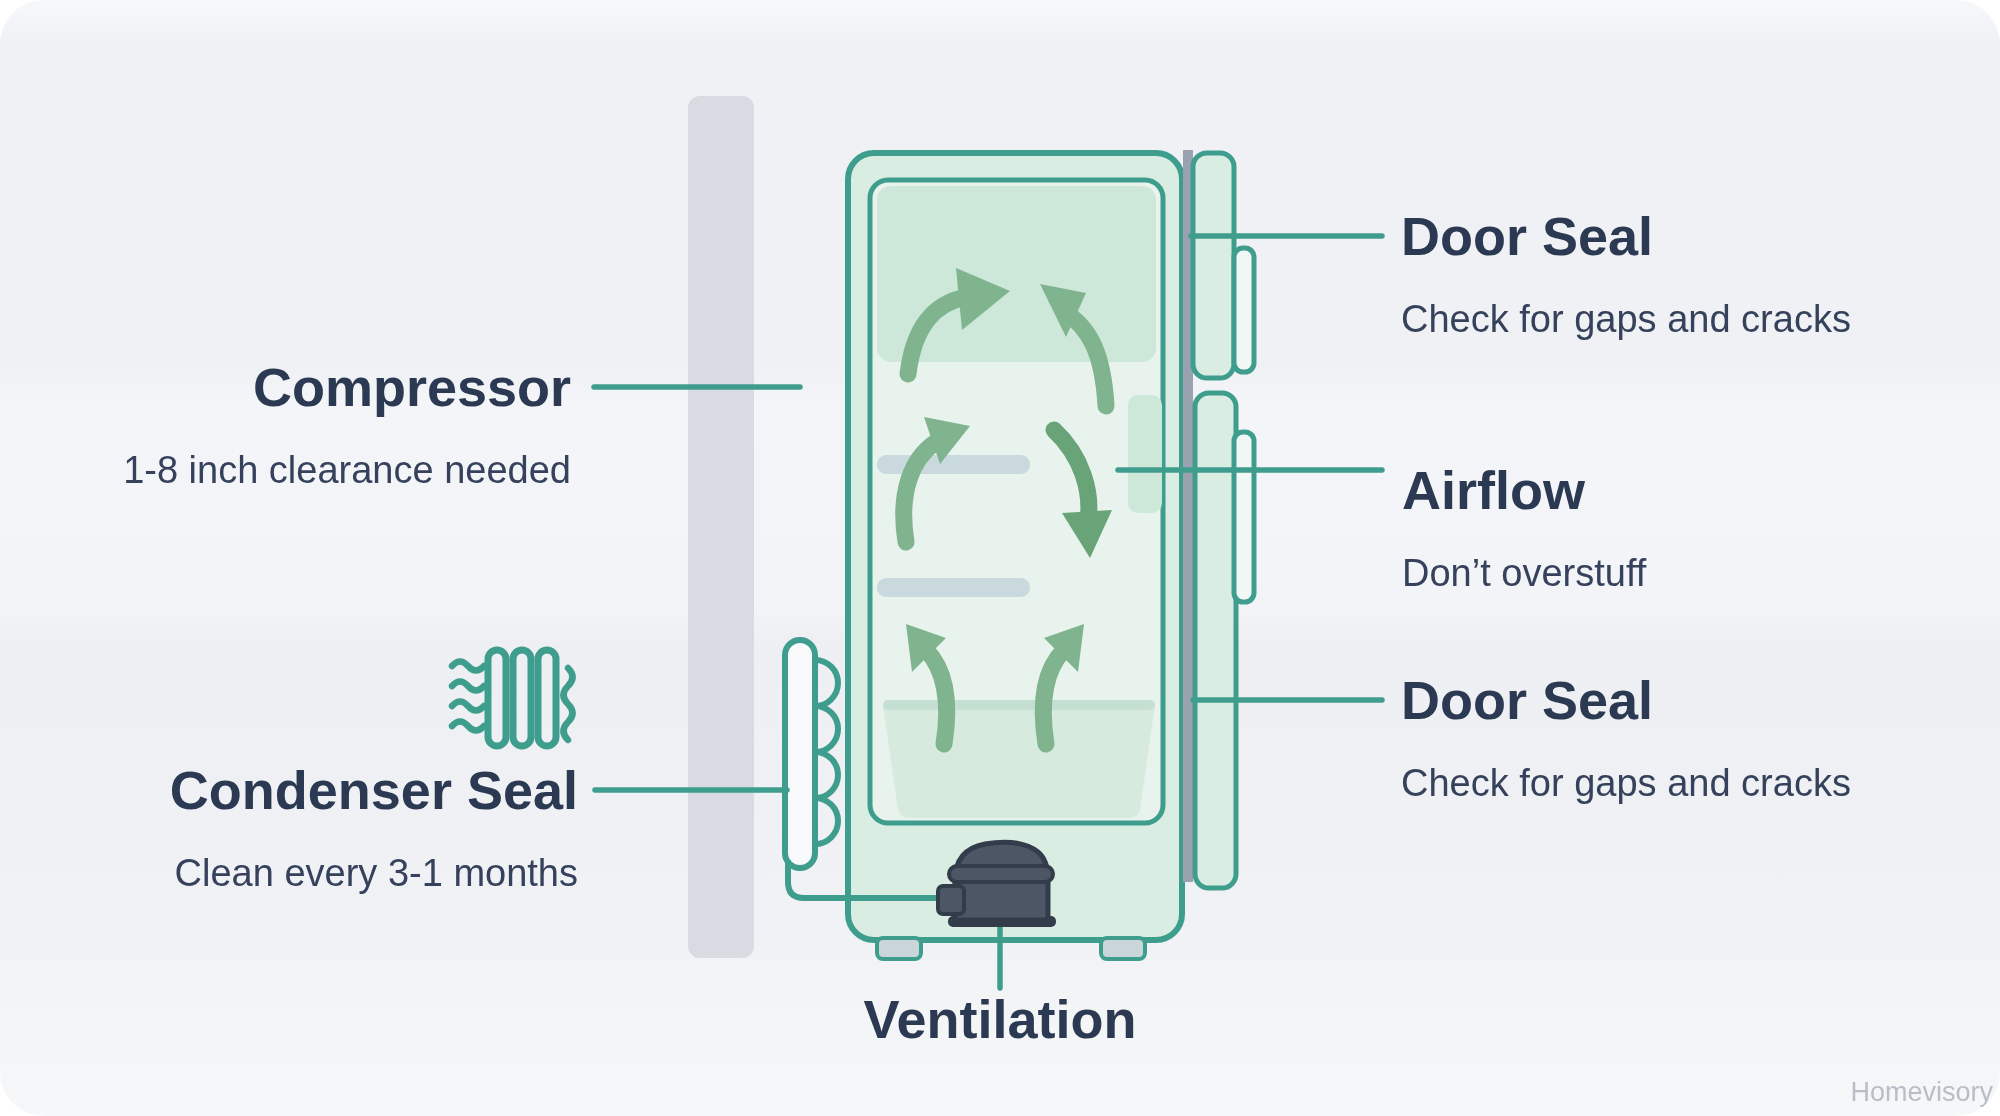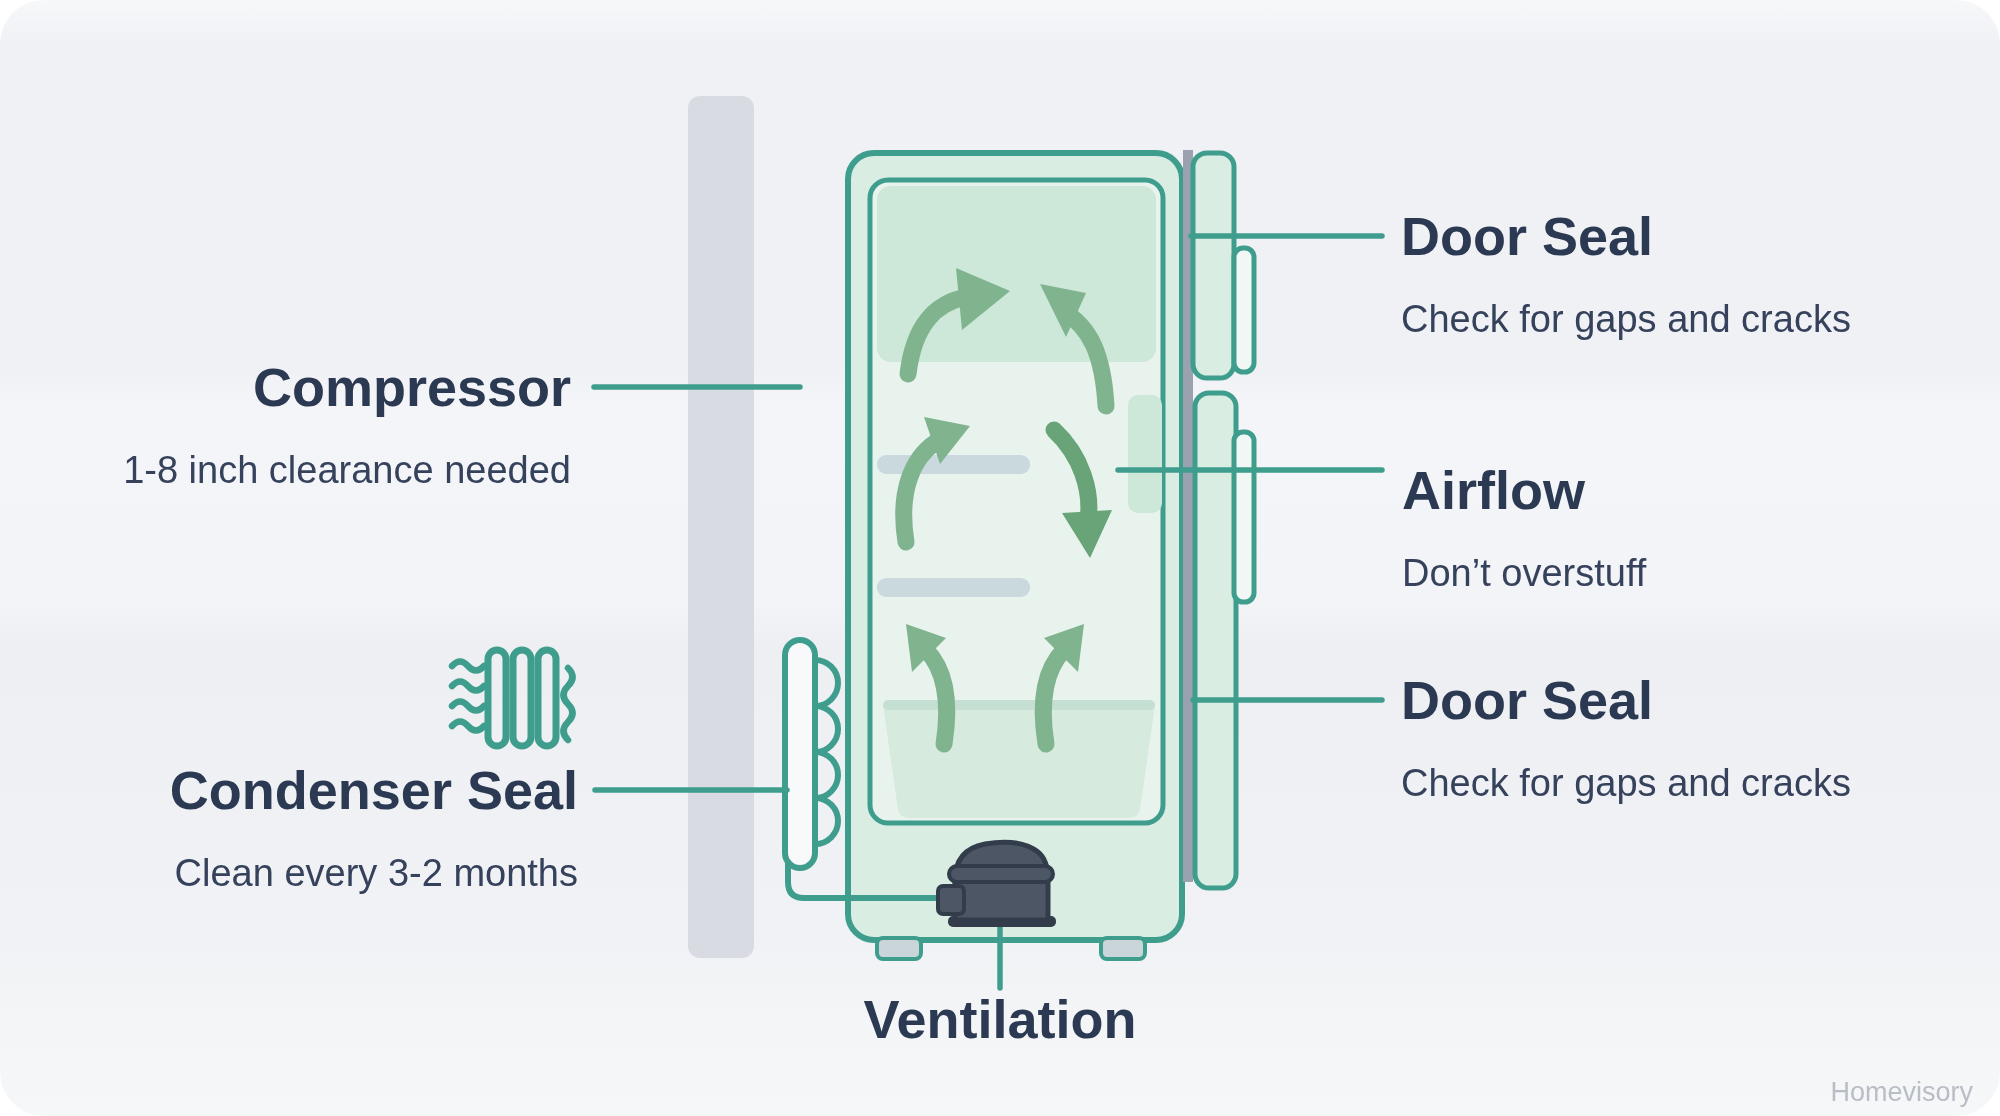--- a/index.html
+++ b/index.html
@@ -36,21 +36,21 @@
   .comp-band{fill:var(--comp);stroke:var(--comp-dark);stroke-width:4;}
   .icon-line{fill:none;stroke:var(--teal);stroke-width:6.5;stroke-linecap:round;}
   .icon-loop{fill:none;stroke:var(--teal);stroke-width:7;}
 
   
   .label{position:absolute;}
   .label .title{font-size:54px;font-weight:700;color:var(--navy);line-height:52px;white-space:nowrap;}
   .label .subtitle{font-size:38px;font-weight:400;color:var(--sub);line-height:50px;white-space:nowrap;margin-top:32px;}
   .label.align-right{text-align:right;}
   .label.align-center{text-align:center;transform:translateX(-50%);}
-  .watermark{position:absolute;right:27px;bottom:8px;font-size:27px;color:var(--mark);margin-top:37px;}
+  .watermark{position:absolute;right:7px;bottom:8px;font-size:27px;color:var(--mark);margin-top:37px;}
 </style>
 </head>
 <body>
 
 <div class="stage">
 
   <svg class="illustration" viewBox="0 0 2000 1116">
 
     <rect class="wall" x="688" y="96" width="66" height="862" rx="12"></rect>
 
@@ -132,21 +132,21 @@
     </g>
   </svg>
 
   <div class="label align-right" style="top:361px; right:1429px;">
     <div class="title">Compressor</div>
     <div class="subtitle">1-8 inch clearance needed</div>
   </div>
 
   <div class="label align-right" style="top:764px; right:1422px;">
     <div class="title">Condenser Seal</div>
-    <div class="subtitle">Clean every 3-2 months</div>
+    <div class="subtitle">Clean every 3-1 months</div>
   </div>
 
   <div class="label align-center" style="top:993px; left:1000px;">
     <div class="title">Ventilation</div>
   </div>
 
   <div class="label" style="top:210px; left:1401px;">
     <div class="title">Door Seal</div>
     <div class="subtitle">Check for gaps and cracks</div>
   </div>

